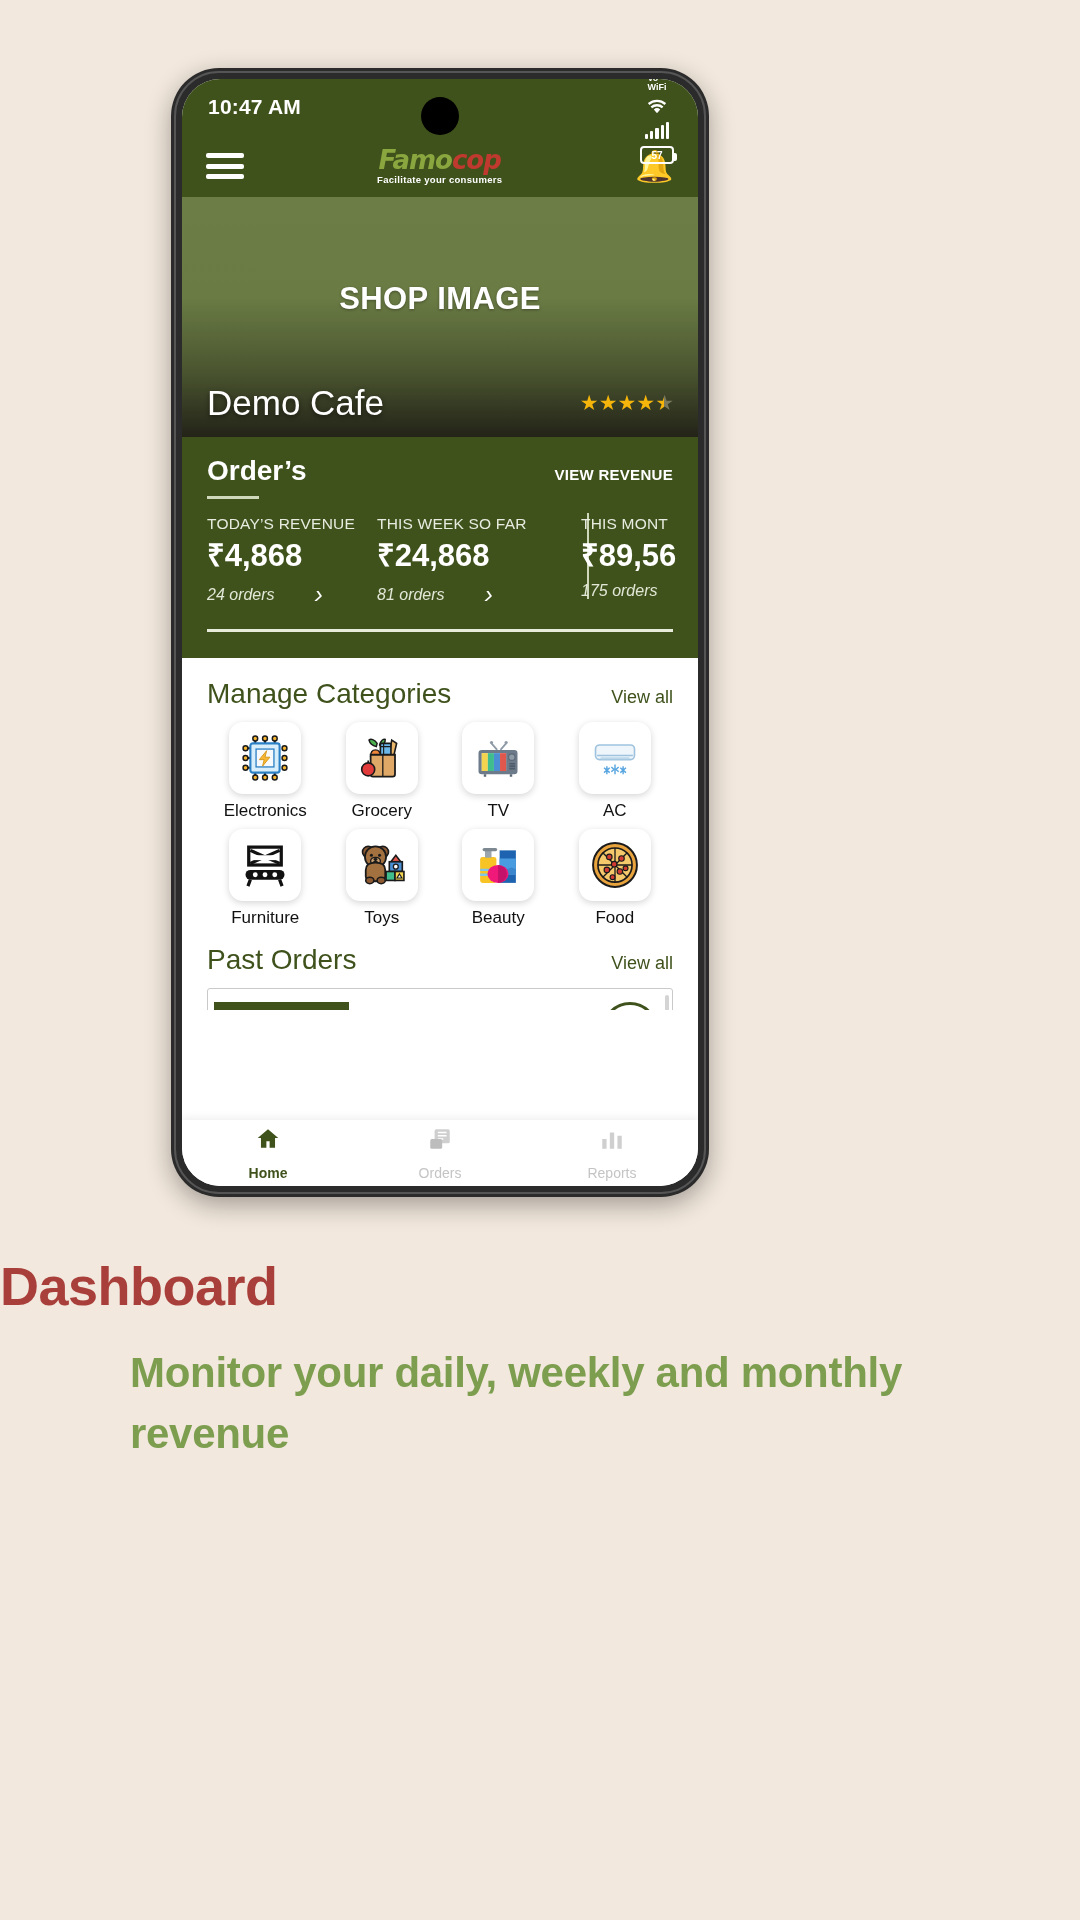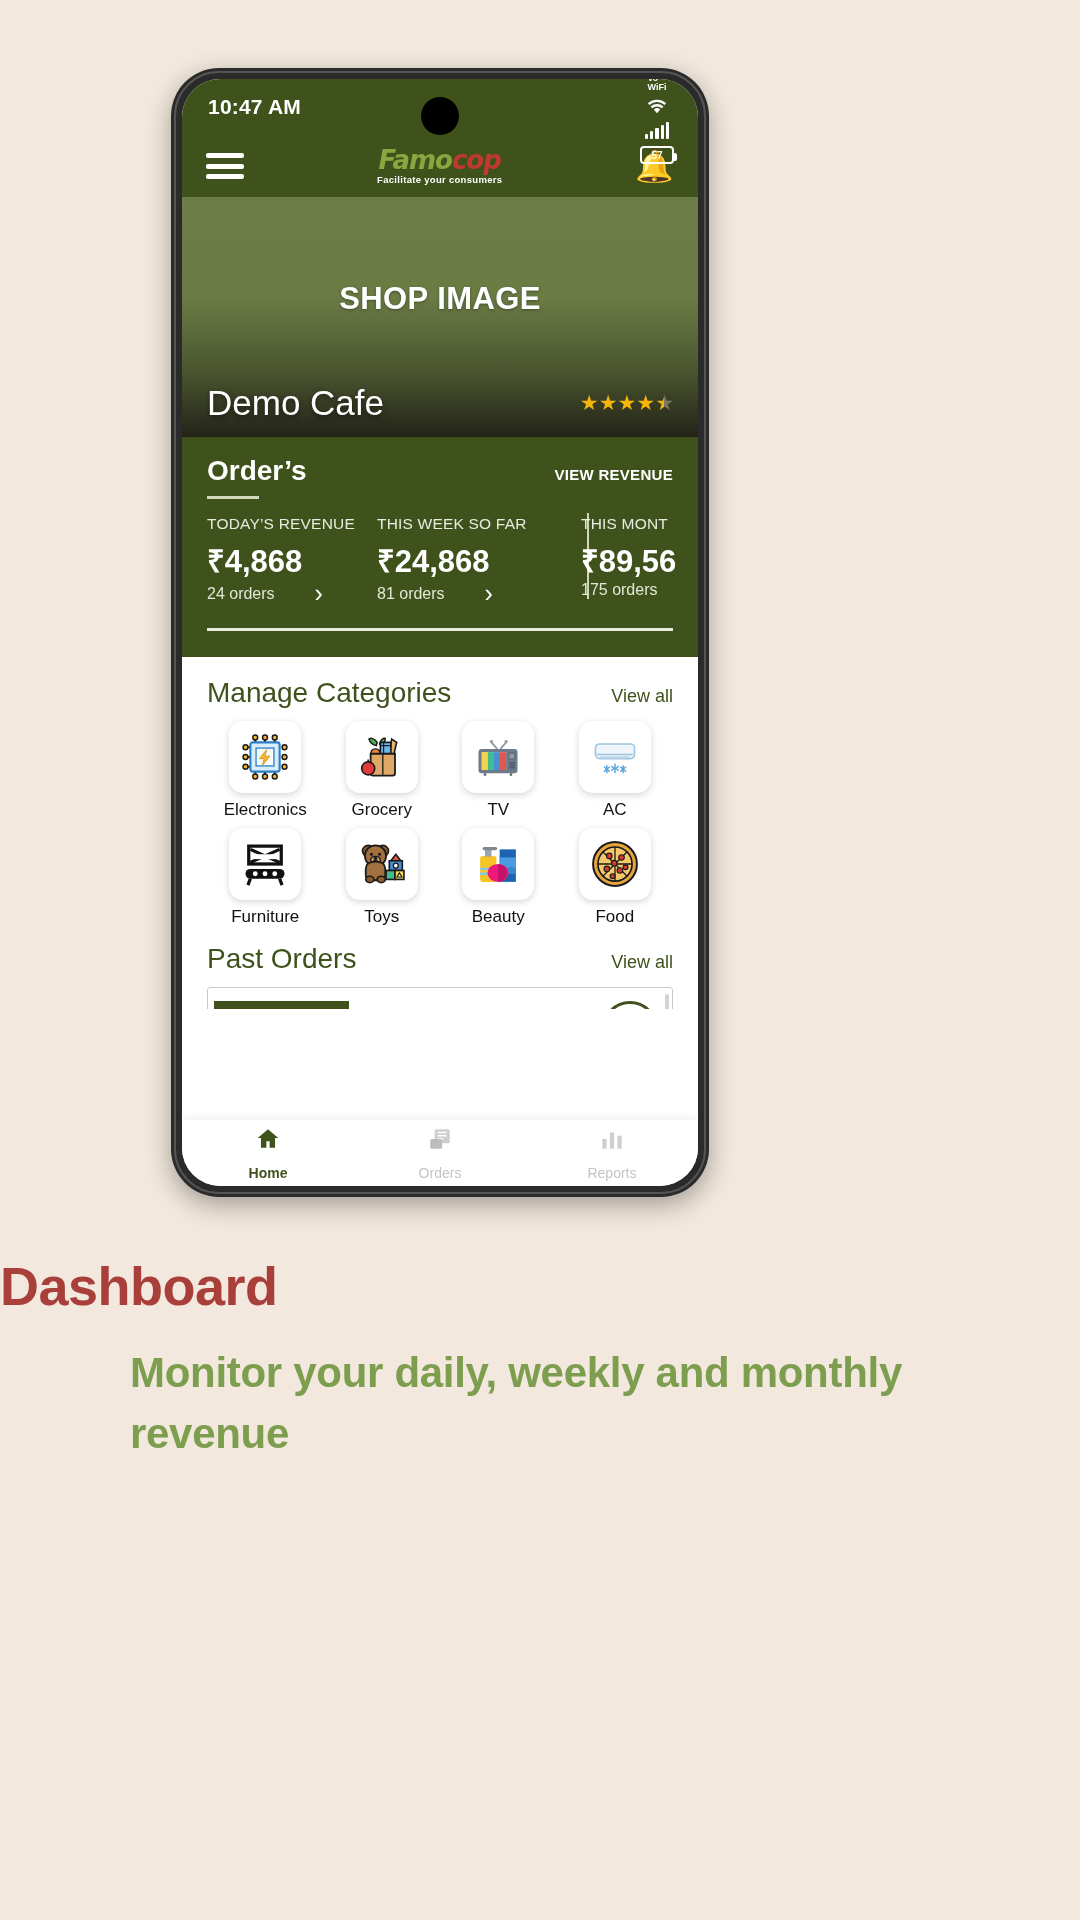--- a/index.html
+++ b/index.html
@@ -96,22 +96,22 @@
   #orders-head{ display:flex;align-items:baseline;justify-content:space-between;}
   #orders-title{ color:#fff;font-size:28px;font-weight:600;}
   #view-revenue{ color:#fff;font-size:15px;font-weight:700;letter-spacing:.3px;cursor:pointer;}
   #orders-underline{ width:52px;height:3px;background:#cfd8bb;margin-top:9px;}
   #revenue-row{ display:flex;margin-top:16px;position:relative;}
   .rev-col{ flex:0 0 auto;position:relative;padding-right:18px;}
   .rev-col.c1{width:170px;}
   .rev-col.c2{width:180px;}
   .rev-col.c3{width:auto;padding-left:24px;}
   .rev-label{ color:#e8ece0;font-size:15.5px;letter-spacing:.2px;white-space:nowrap;}
-  .rev-amount{ color:#fff;font-size:31px;font-weight:700;margin-top:6px;white-space:nowrap;}
-  .rev-foot{ display:flex;align-items:center;gap:40px;}
+  .rev-amount{ color:#fff;font-size:31px;font-weight:700;white-space:nowrap;}
+  .rev-foot{ display:flex;align-items:center;gap:40px;margin-top:7px;font-style:italic;}
   .rev-orders{ color:#e2e7d6;font-size:16px;}
   .rev-arrow{ color:#fff;font-size:25px;font-weight:300;line-height:1;cursor:pointer;}
   #rev-divider{ position:absolute;left:380px;top:-2px;width:2px;height:86px;background:#cfd8bb;}
   #orders-bottom-line{ height:3px;background:#e6ebdb;margin-top:22px;}
 
   
   #content{ background:#fff;padding:20px 25px 0;height:352px;overflow:hidden;position:relative;}
   .sec-head{ display:flex;align-items:baseline;justify-content:space-between;}
   .sec-title{ color:#3f521c;font-size:28px;font-weight:500;}
   .sec-viewall{ color:#3f521c;font-size:18px;cursor:pointer;}

